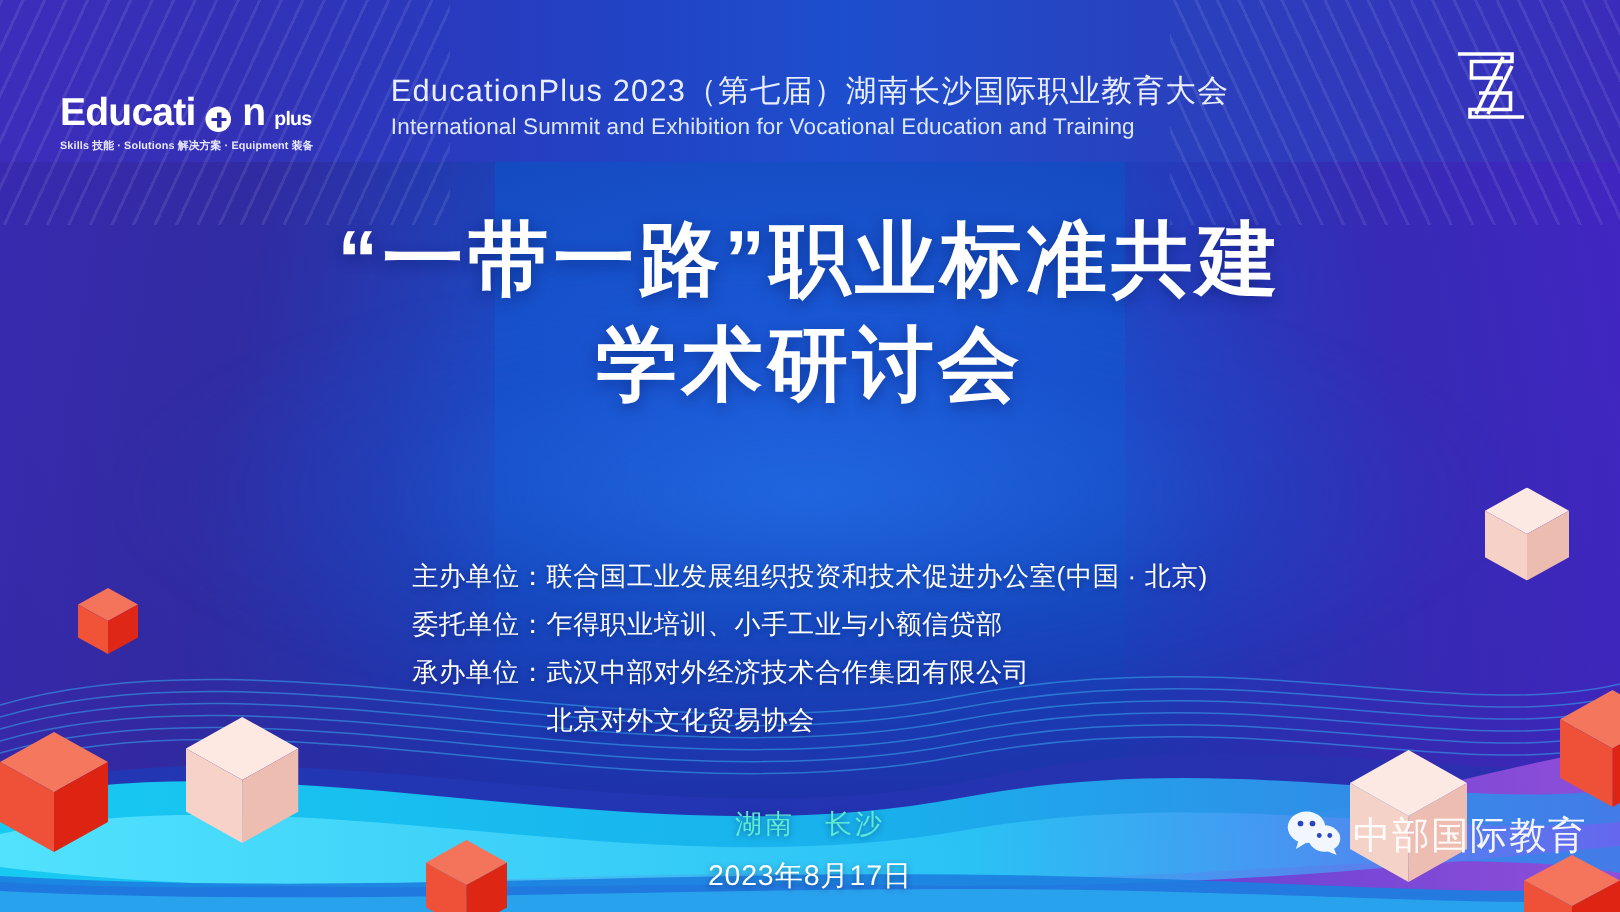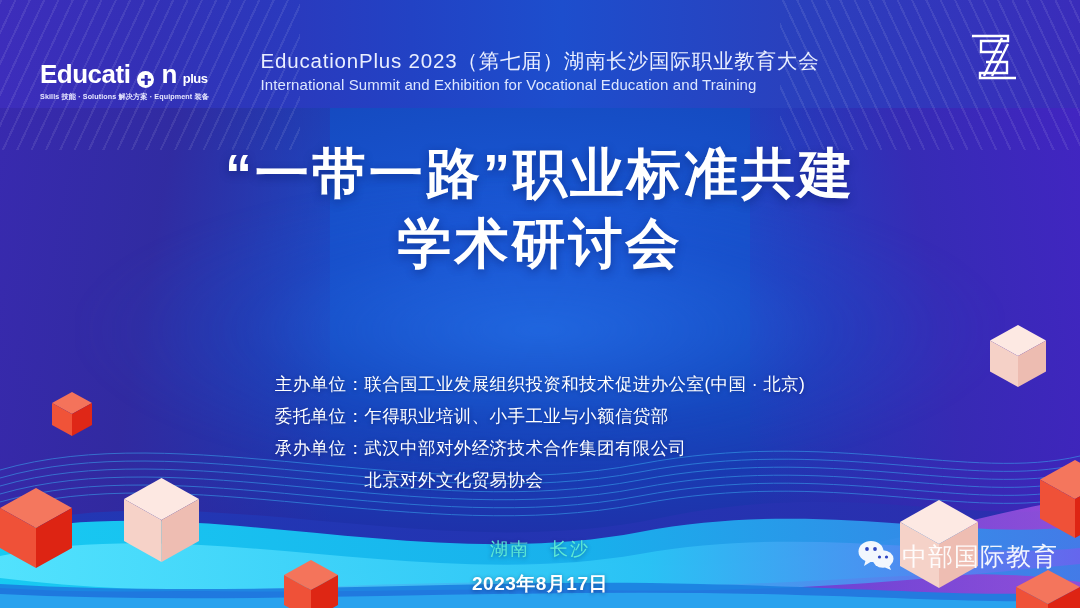--- a/index.html
+++ b/index.html
@@ -117,21 +117,21 @@
   }
   .info-inner{ display:inline-block; text-align:left; }
 
   
   .footer{ position:absolute; left:0; top:536px; width:100%; text-align:center; }
   .foot-place{
     font-size:18px; color:#5eead4; letter-spacing:2px; line-height:1.5;
     text-shadow:0 1px 4px rgba(0,15,70,.45);
   }
   .foot-date{
-    font-size:19px; color:#fff; font-weight:bold; letter-spacing:.5px; margin-top:8px;
+    font-size:19px; color:#fff; font-weight:normal; letter-spacing:.5px; margin-top:8px;
     text-shadow:0 1px 4px rgba(0,15,70,.45);
   }
 
   .watermark{
     position:absolute; right:22px; top:540px;
     display:flex; gap:8px; opacity:.93;
   }
   .wm-icon svg{ display:block; }
   .wm-text{ font-size:25px; color:#ffffff; letter-spacing:1px; font-weight:500; }
 </style>

